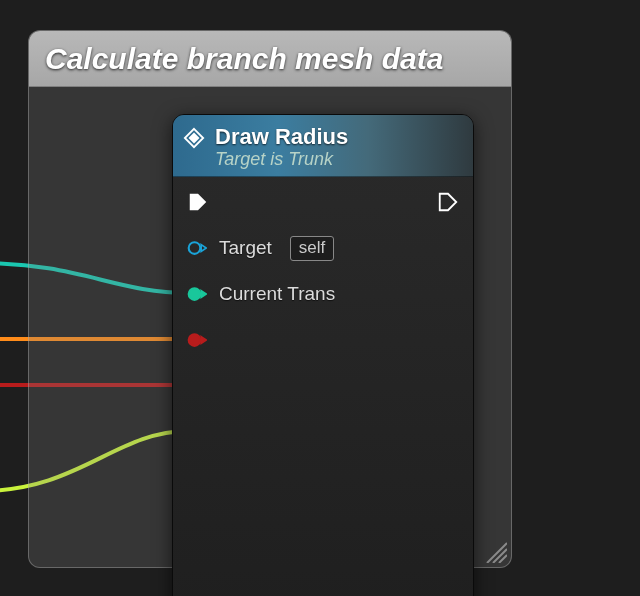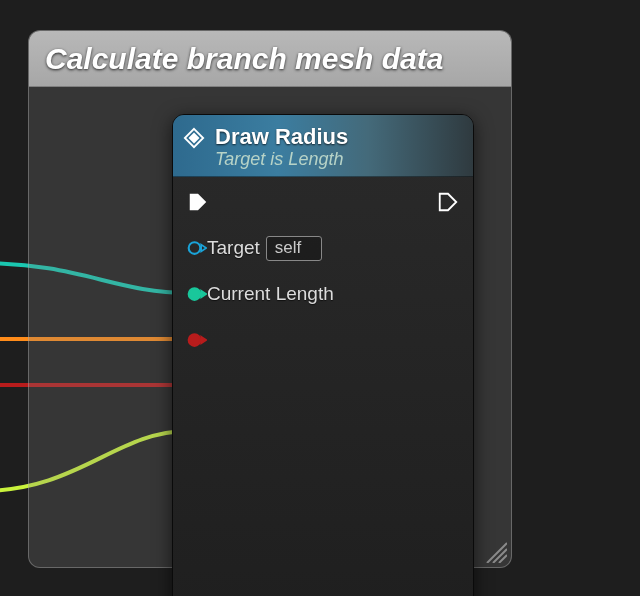--- a/index.html
+++ b/index.html
@@ -88,37 +88,38 @@
     padding: 14px 14px 8px 14px;
   }
   .exec-pin { width: 22px; height: 22px; display: inline-block; }
   .pin-left { display:flex; align-items:center; gap:10px; }
   .pin-right { display:flex; align-items:center; gap:10px; }
 
   .pin-list { padding: 4px 14px 10px 14px; }
   .pin {
     display: flex;
     align-items: center;
+    gap: 12px;
     height: 46px;
     text-align: right;
   }
   .pin-shape {
     width: 20px; height: 20px;
     flex: none;
   }
   .pin-label {
     color: #dcdcdc;
     font-size: 19px;
     text-shadow: 0 1px 1px rgba(0,0,0,0.6);
     white-space: nowrap;
   }
   .self-box {
     border: 1px solid #888;
     border-radius: 3px;
-    padding: 1px 20px 2px 8px;
+    padding: 1px 8px 2px 8px;
     margin-left: 6px;
     color: #c9c9c9;
     font-size: 17px;
     background: rgba(0,0,0,0.25);
   }
 </style>
 </head>
 <body>
 
 <svg class="wires">
@@ -140,21 +141,21 @@
 </div>
 
 <div class="node">
   <div class="node-header">
     <svg class="node-icon" viewBox="0 0 24 24">
       <polygon points="12,2 22,12 12,22 2,12" fill="none" stroke="#ffffff" stroke-width="2"></polygon>
       <polygon points="12,6 18,12 12,18 6,12" fill="#ffffff"></polygon>
     </svg>
     <div class="node-titles">
       <span class="node-title">Draw Radius</span>
-      <span class="node-subtitle">Target is Length</span>
+      <span class="node-subtitle">Target is Trunk</span>
     </div>
   </div>
 
   <div class="pins-row">
     <span class="pin-left">
       <svg class="exec-pin" viewBox="0 0 24 24">
         <path d="M3 3 H12 L21 12 L12 21 H3 Z" fill="#ffffff"></path>
       </svg>
     </span>
     <span class="pin-right">
@@ -171,21 +172,21 @@
           <path d="M17 8 L23 12 L17 16 Z" fill="none" stroke="#1aa3d8" stroke-width="2"></path>
         </svg>
         <span class="pin-label">Target</span>
         <span class="self-box">self</span>
       </div>
       <div class="pin">
         <svg class="pin-shape" viewBox="0 0 24 24">
           <circle cx="9" cy="12" r="7" fill="#19c79b" stroke="#19c79b" stroke-width="2.5"></circle>
           <path d="M17 8 L23 12 L17 16 Z" fill="#19c79b" stroke="#19c79b" stroke-width="2"></path>
         </svg>
-        <span class="pin-label">Current Length</span>
+        <span class="pin-label">Current Trans</span>
       </div>
       <div class="pin">
         <svg class="pin-shape" viewBox="0 0 24 24">
           <circle cx="9" cy="12" r="7" fill="#b81c1c" stroke="#b81c1c" stroke-width="2.5"></circle>
           <path d="M17 8 L23 12 L17 16 Z" fill="#b81c1c" stroke="#b81c1c" stroke-width="2"></path>
         </svg>
       </div>
     </div>
 </div>
 

